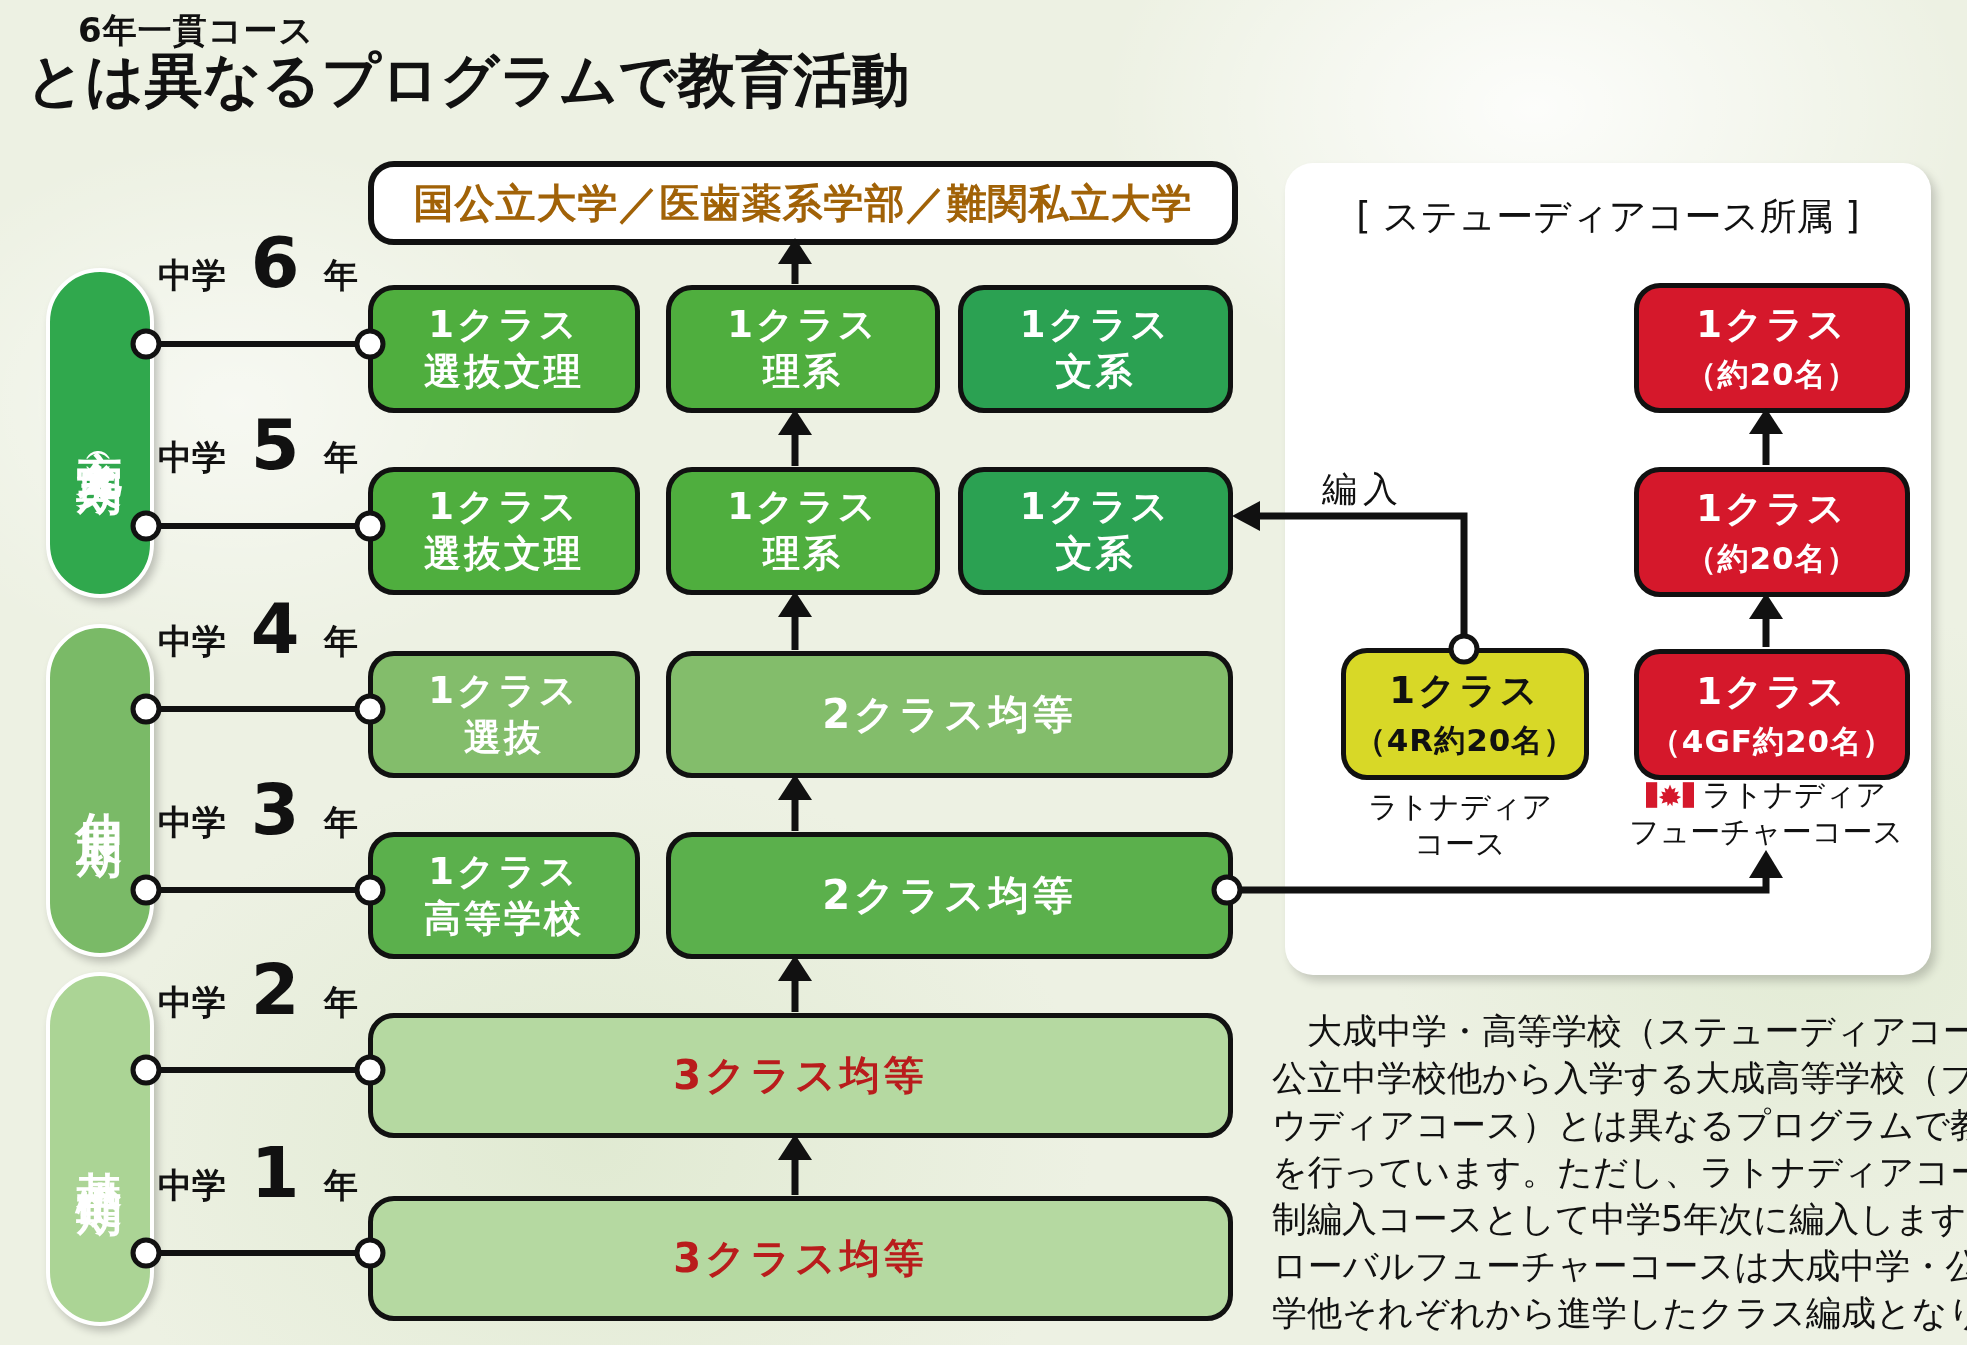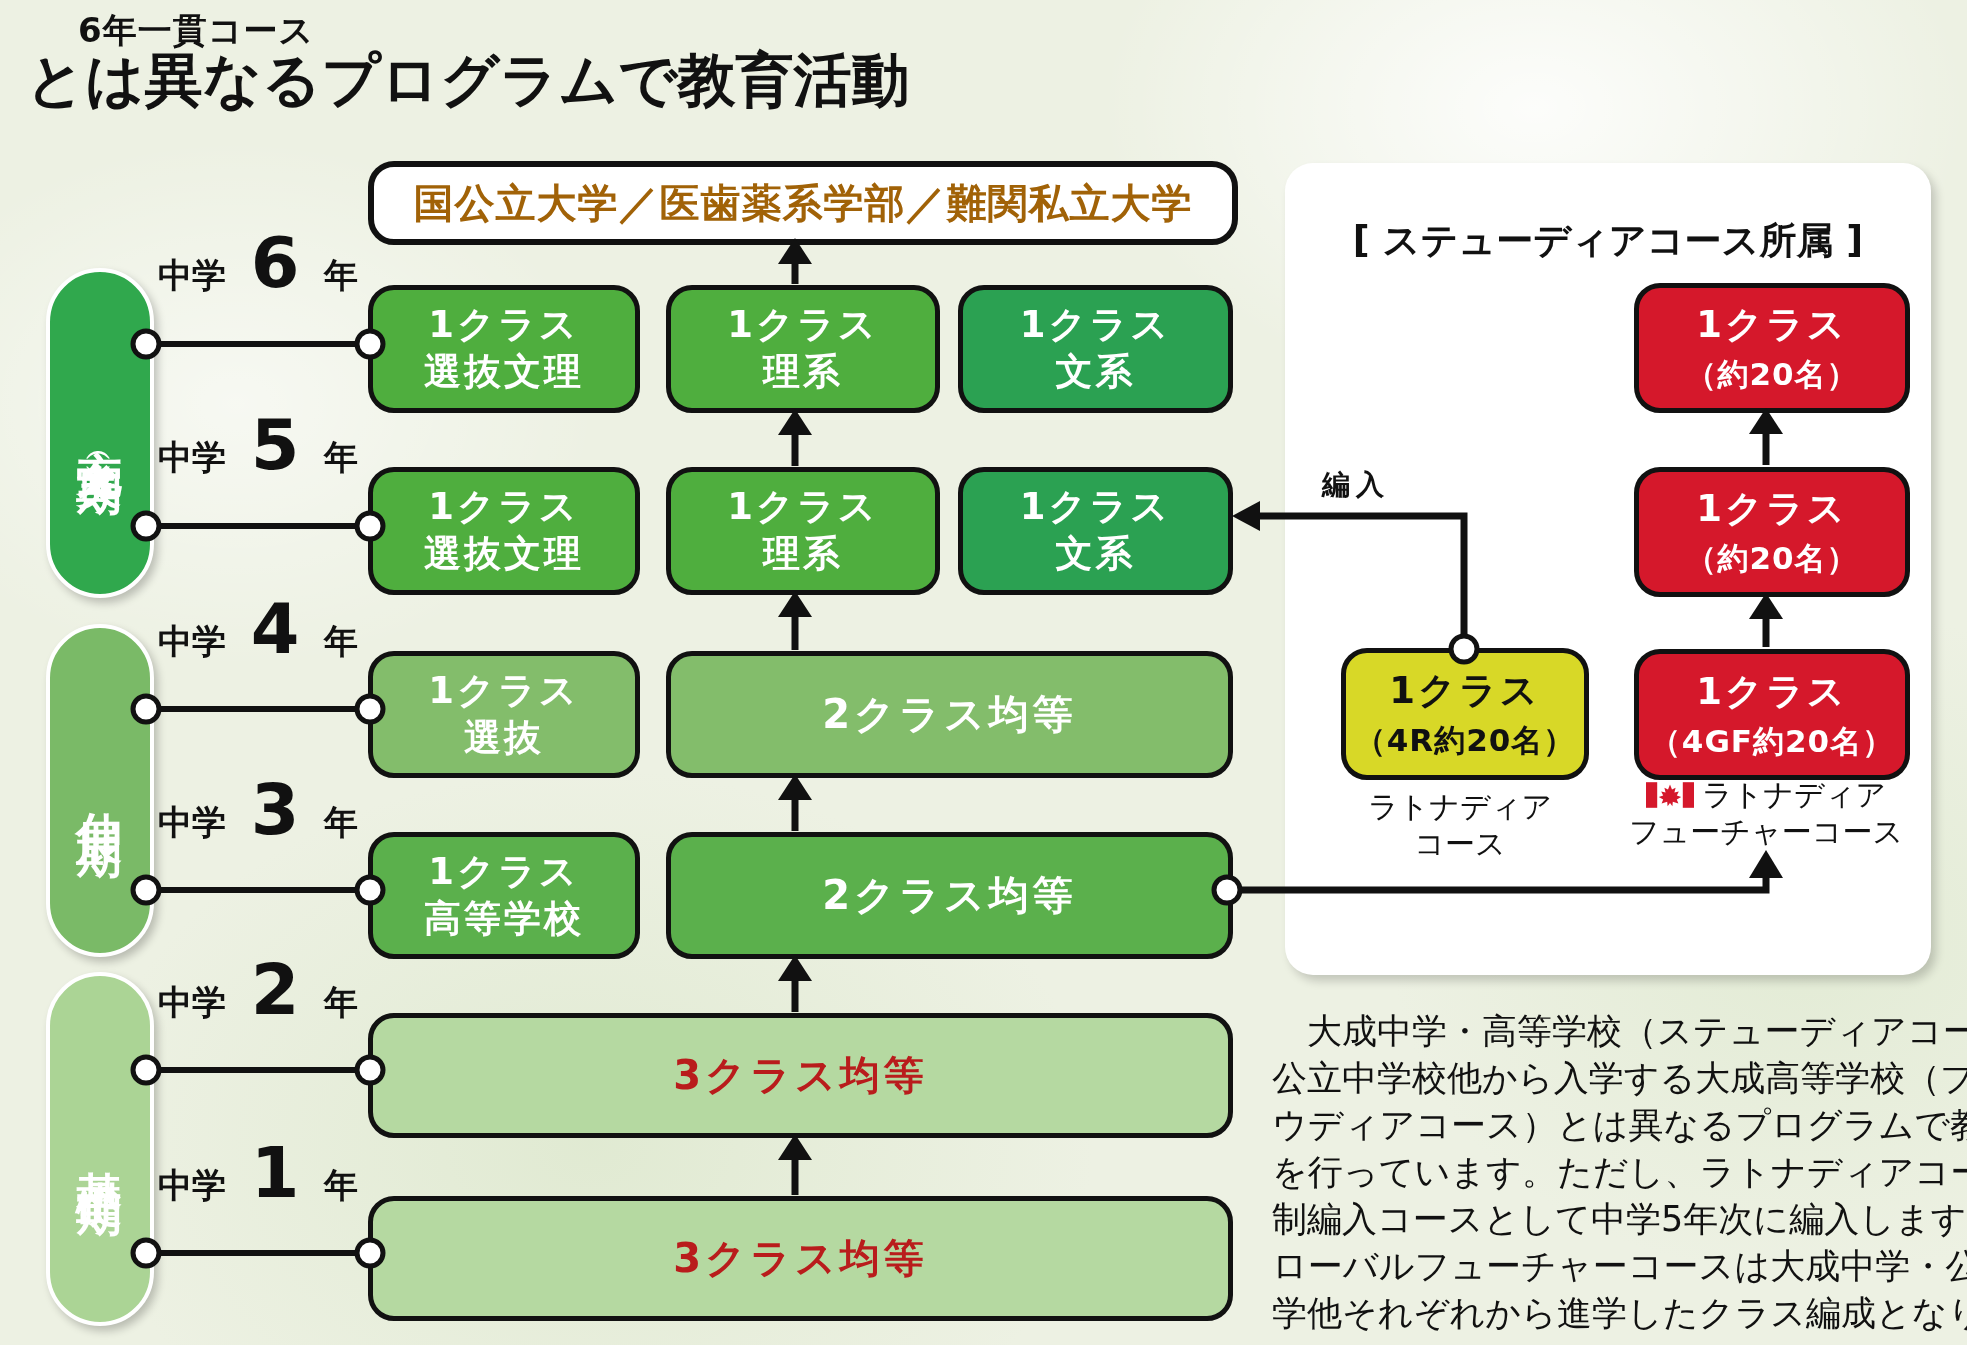--- a/index.html
+++ b/index.html
@@ -45,31 +45,31 @@
     color:#fff;z-index:5;row-gap:6px;
   }
   .cbox .l1,.cbox .l2{font-size:37px;letter-spacing:3px;line-height:1.1;}
   .cbox .wide{font-size:40px;letter-spacing:4px;}
   .darktext{color:#b91c1c;}
   
   .panel{
     left:1285px;top:163px;width:646px;height:812px;background:#fff;border-radius:28px;
     box-shadow:5px 6px 10px rgba(0,0,0,.18);z-index:2;
   }
-  .panelheader{left:1285px;top:192px;width:646px;text-align:center;font-size:37px;font-weight:bold;z-index:6;margin-top:24px;}
+  .panelheader{left:1285px;top:192px;width:646px;text-align:center;font-size:37px;font-weight:normal;z-index:6;}
   .sidebox{
     border:5px solid #111;border-radius:26px;display:flex;flex-direction:column;
     align-items:center;justify-content:center;font-weight:bold;text-align:center;z-index:5;row-gap:4px;
   }
   .sidebox .l1{font-size:37px;letter-spacing:3px;}
   .sidebox .l2{font-size:31px;letter-spacing:1px;}
   .redbox{background:#d5182b;color:#fff;}
   .yellowbox{background:#d8d827;color:#111;}
   .sidelabel{font-weight:normal;font-size:30px;line-height:37px;text-align:center;z-index:6;}
-  .transfer{font-size:28px;font-weight:bold;z-index:6;letter-spacing:6px;}
+  .transfer{font-size:35px;font-weight:normal;z-index:6;letter-spacing:6px;}
   .flagline{display:flex;align-items:center;justify-content:center;column-gap:8px;}
   
   .desc{left:1272px;top:1008px;width:676px;z-index:6;}
   .desc div{font-size:35px;line-height:47px;letter-spacing:0px;white-space:nowrap;}
   
   #wires{position:absolute;left:0;top:0;z-index:20;pointer-events:none;}
 </style>
 </head>
 <body>
 

